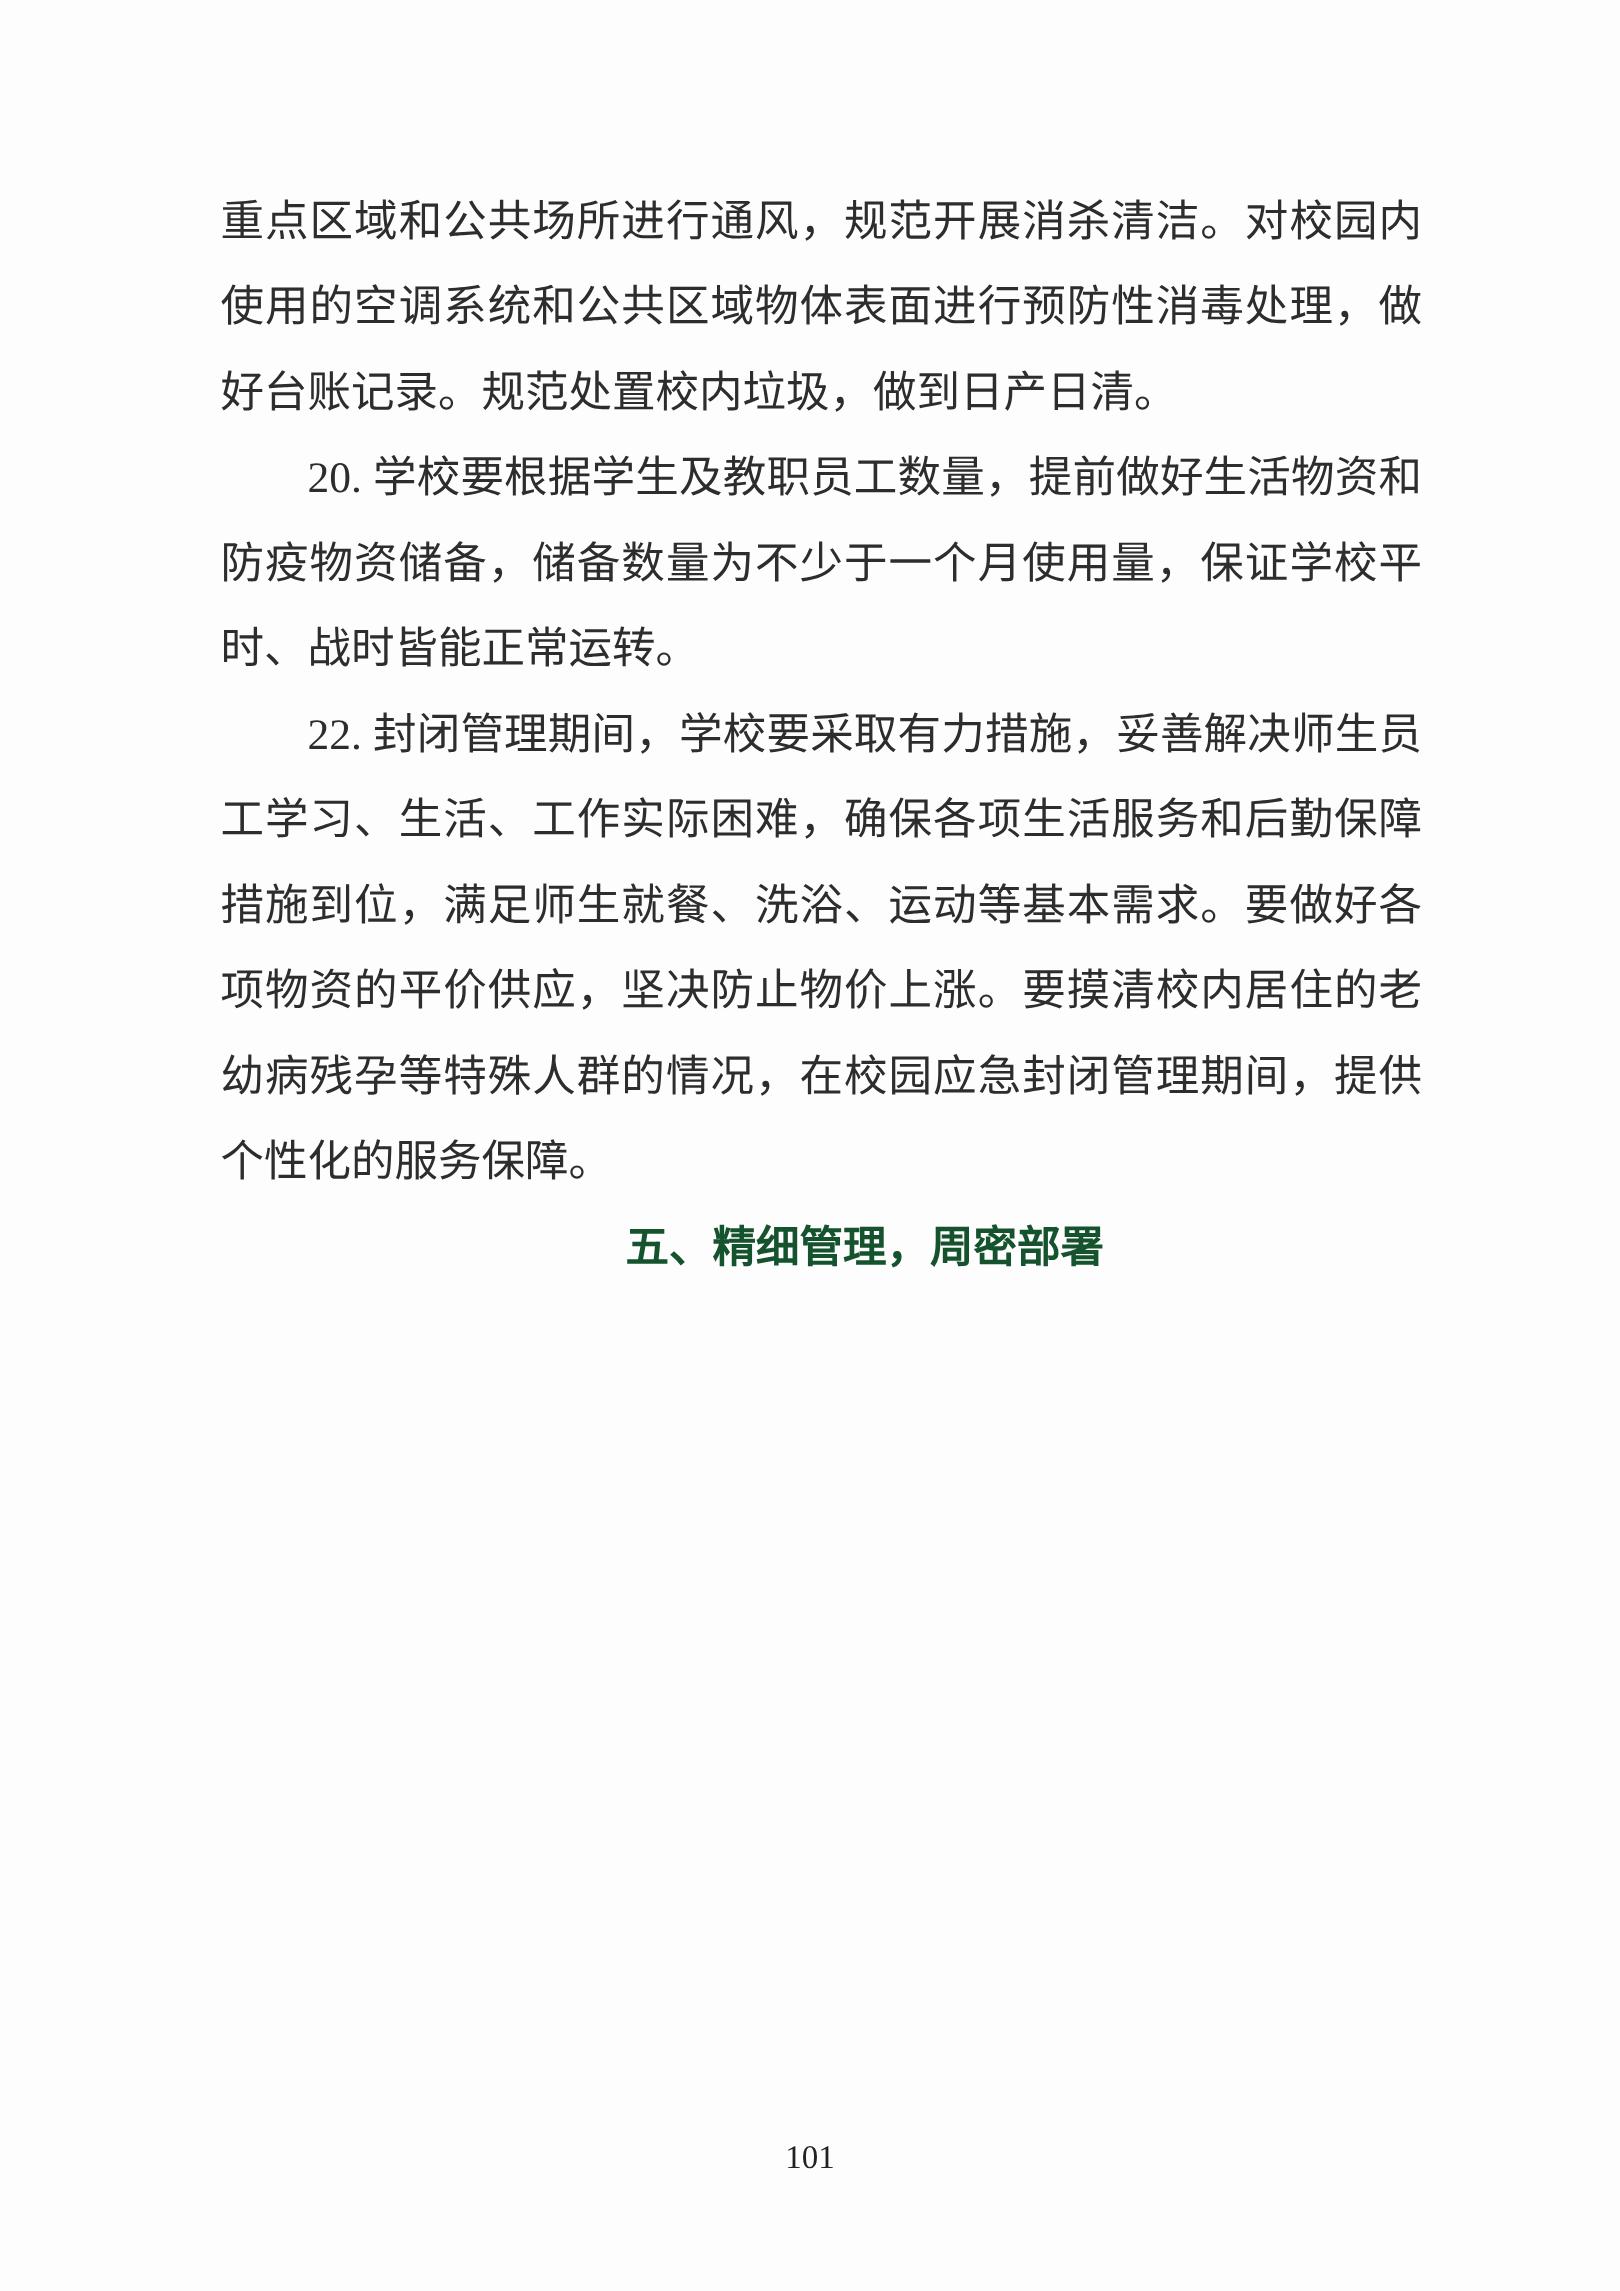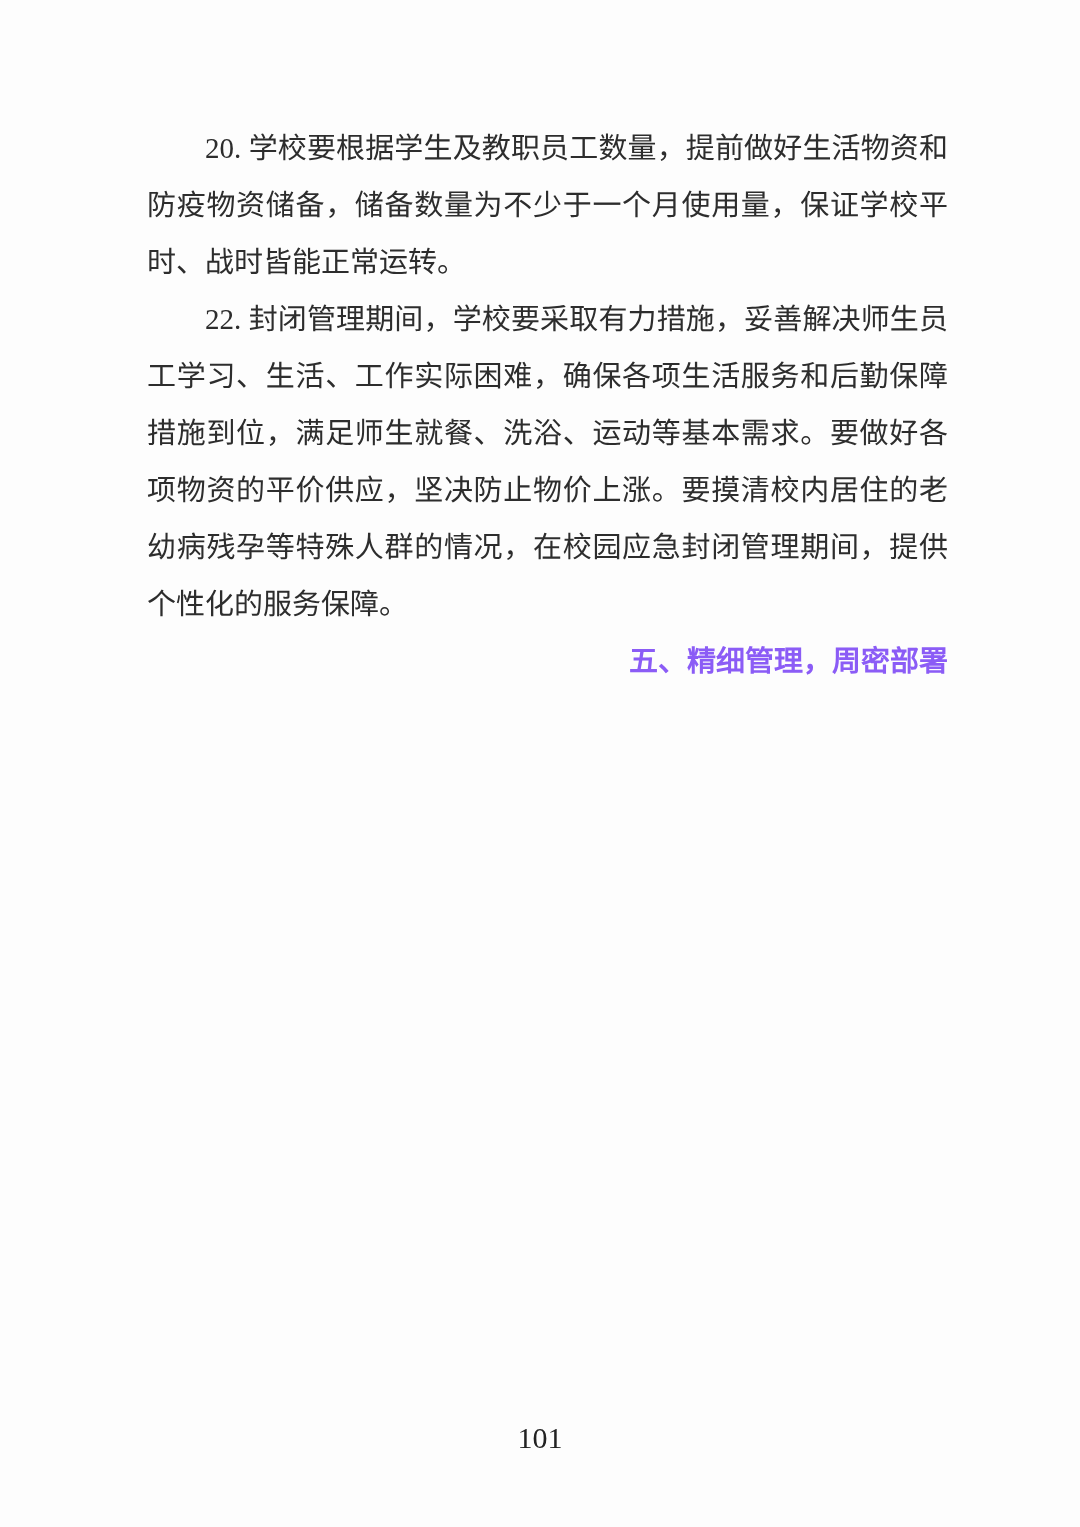--- a/index.html
+++ b/index.html
@@ -37,43 +37,44 @@
   }
   .content p.no-indent {
     text-indent: 0;
   }
   .content h2.heading {
     margin: 0;
     font-size: 29px;
     line-height: 57px;
     text-indent: 2em;
     font-weight: 700;
-    color: #8b5cf6;
+    color: #14532d;
     font-family: "Liberation Sans", "DejaVu Sans", sans-serif;
-    text-align: right;
+    text-align: center;
   }
   .page-number {
     position: absolute;
     top: 1420px;
     left: 0;
     width: 100%;
     text-align: center;
-    font-size: 30px;
+    font-size: 22px;
     line-height: 36px;
     color: #222222;
     font-family: "Liberation Serif", "DejaVu Serif", serif;
   }
 </style>
 </head>
 <body>
 
 <div class="page">
 
   <div class="content">
 
+    <p class="no-indent">重点区域和公共场所进行通风，规范开展消杀清洁。对校园内使用的空调系统和公共区域物体表面进行预防性消毒处理，做好台账记录。规范处置校内垃圾，做到日产日清。</p>
 
 
     <p>20. 学校要根据学生及教职员工数量，提前做好生活物资和防疫物资储备，储备数量为不少于一个月使用量，保证学校平时、战时皆能正常运转。</p>
 
 
     <p>22. 封闭管理期间，学校要采取有力措施，妥善解决师生员工学习、生活、工作实际困难，确保各项生活服务和后勤保障措施到位，满足师生就餐、洗浴、运动等基本需求。要做好各项物资的平价供应，坚决防止物价上涨。要摸清校内居住的老幼病残孕等特殊人群的情况，在校园应急封闭管理期间，提供个性化的服务保障。</p>
 
     <h2 class="heading">五、精细管理，周密部署</h2>
 
 

